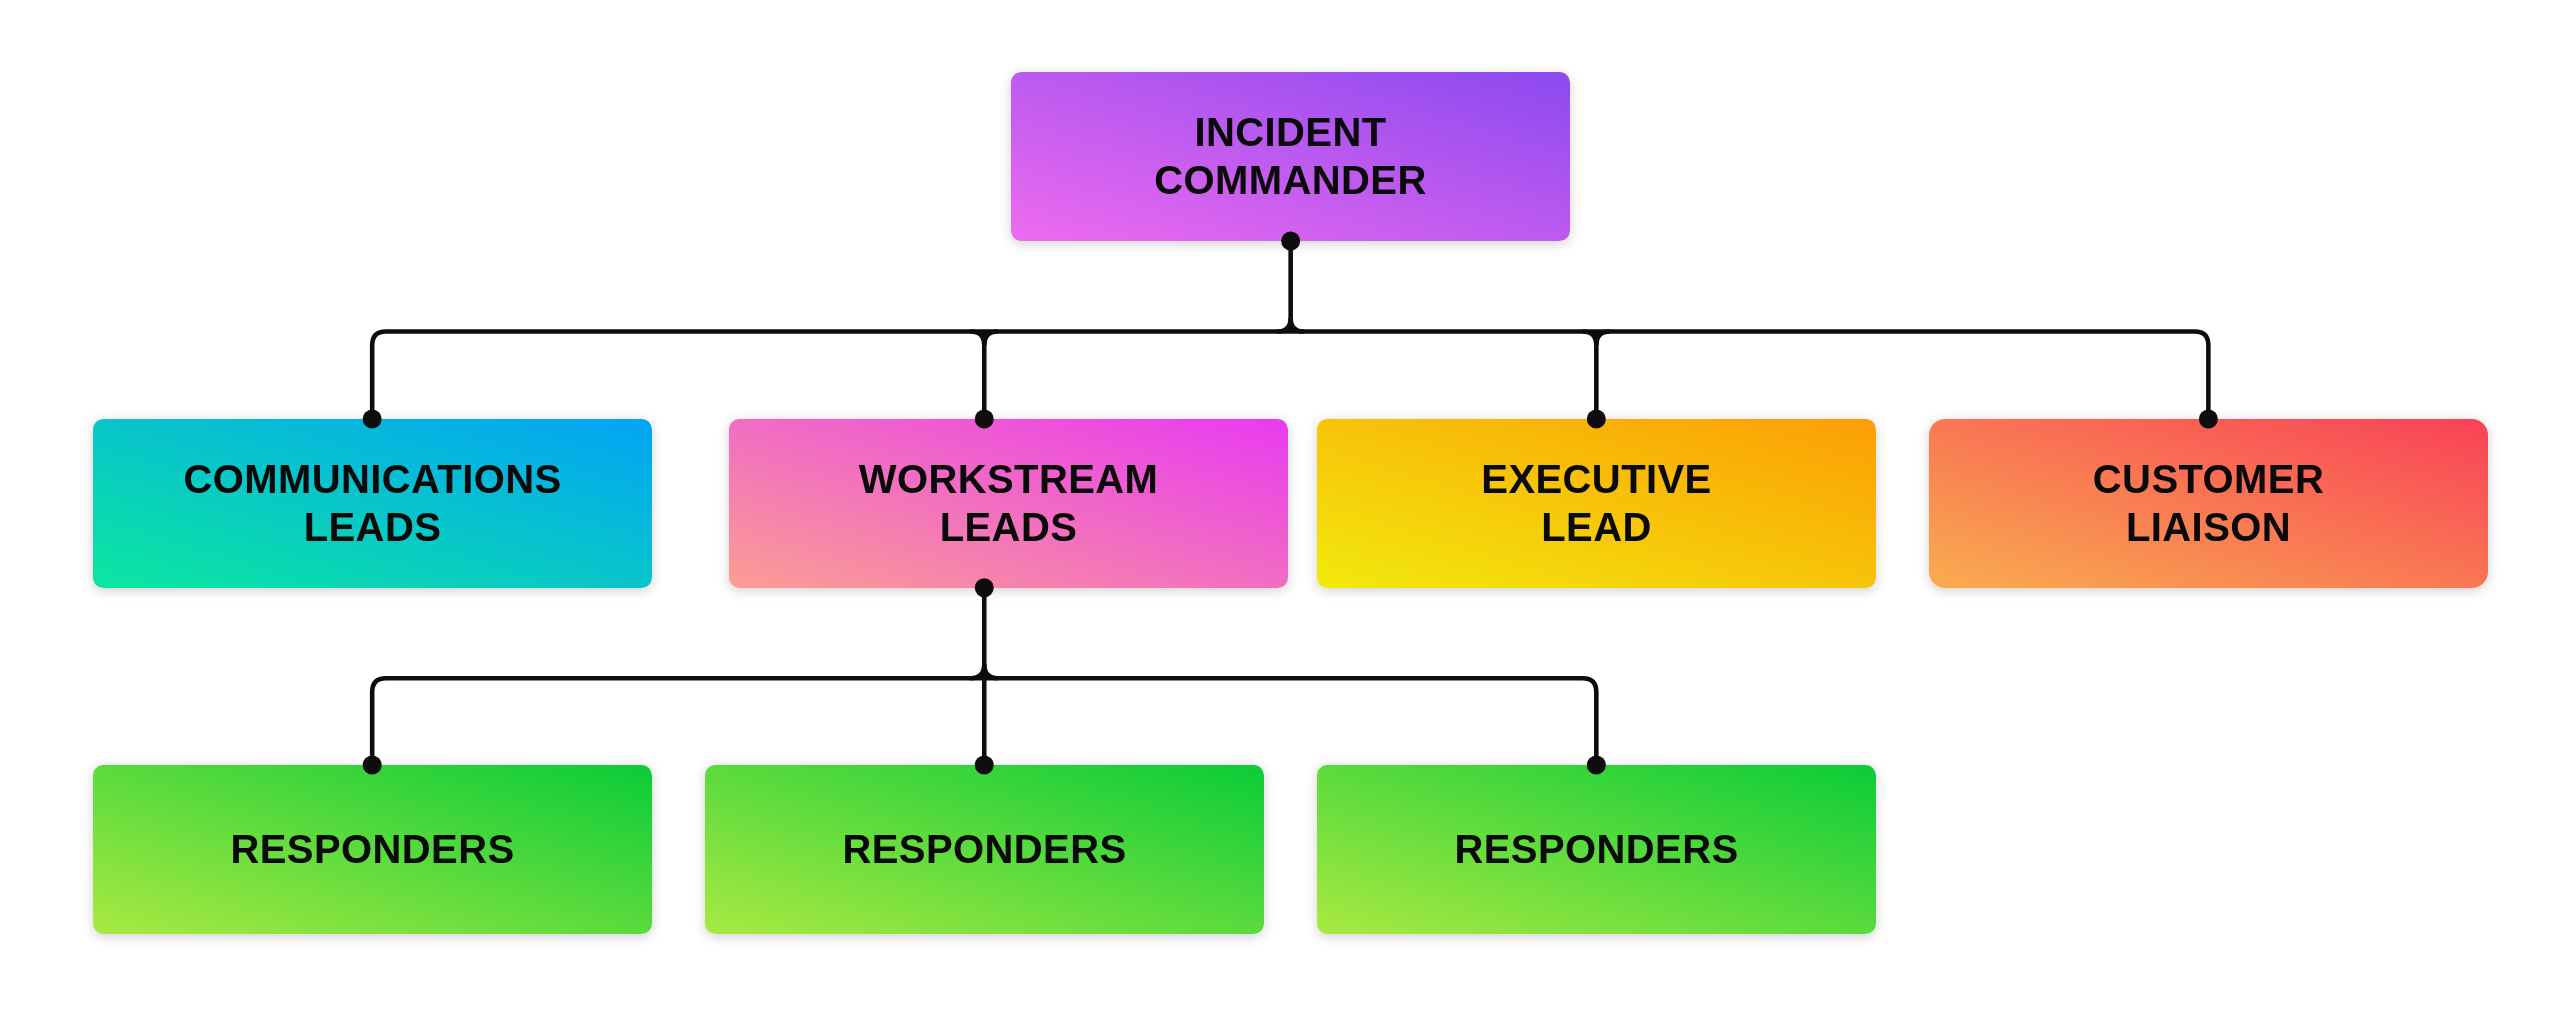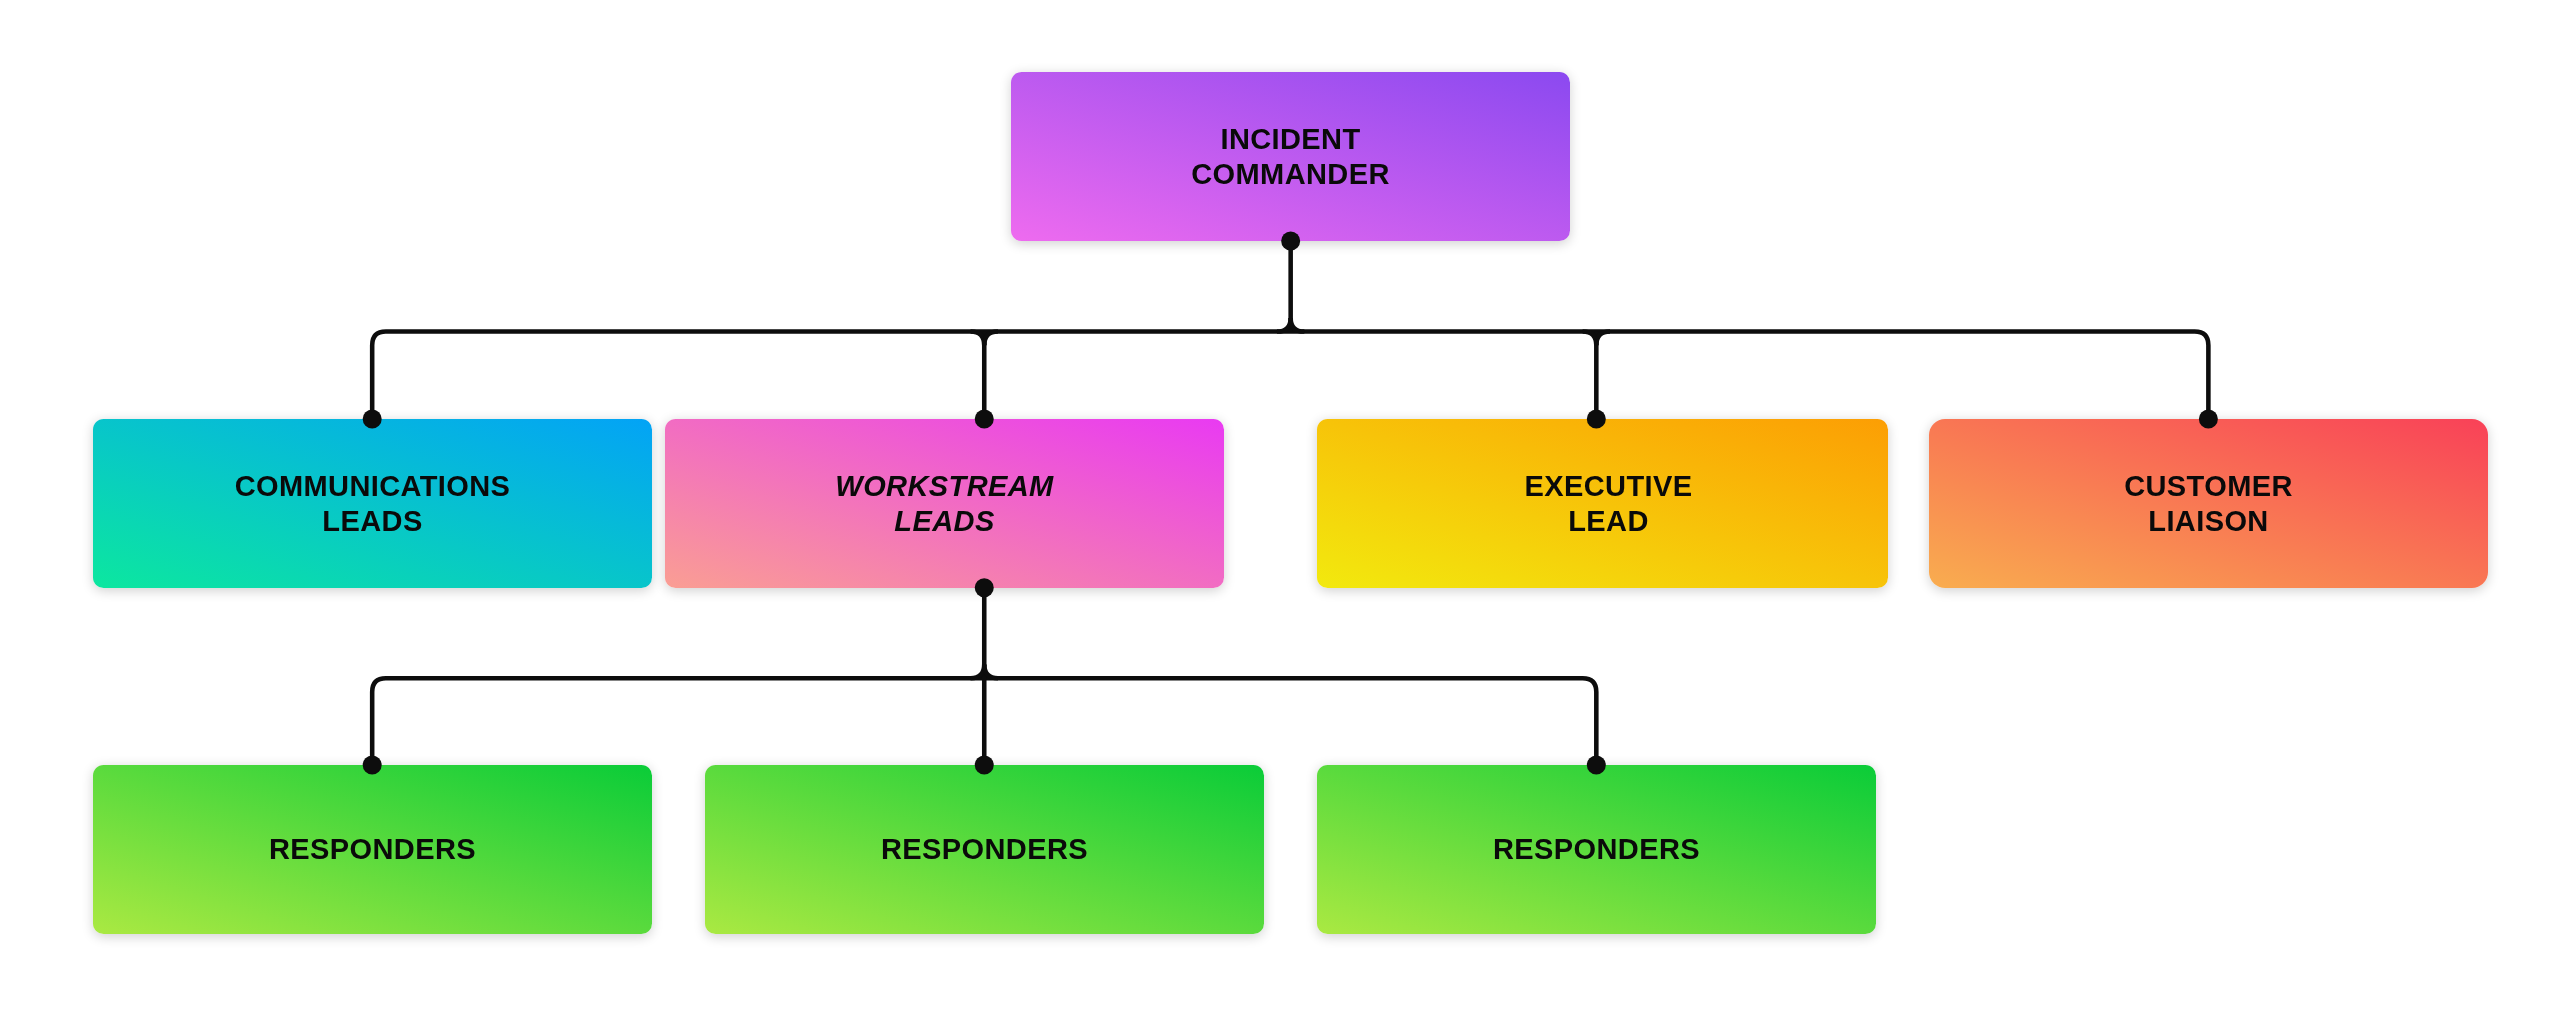--- a/index.html
+++ b/index.html
@@ -29,30 +29,30 @@
     height: 169px;
     border-radius: 10.6px;
     display: flex;
     align-items: center;
     justify-content: center;
     text-align: center;
     box-shadow: 0 2.3px 12px rgba(0,0,0,0.18);
   }
   .node-label {
     font-weight: bold;
-    font-size: 29px;
+    font-size: 40px;
     line-height: 1.18;
     letter-spacing: 0.4px;
     color: #0a0a0a;
     white-space: pre-line;
   }
   
   .n0 { left: 1011px; top: 72px;  }
   .n1 { left: 93px;  top: 419px; }
-  .n2 { left: 665px;  top: 419px; font-style: italic; }
+  .n2 { left: 729px;  top: 419px; }
   .n3 { left: 1317px; top: 419px; }
   .n4 { left: 1929px; top: 419px; border-radius: 16px; }
   .n5 { left: 93px;  top: 765px; }
   .n6 { left: 705px;  top: 765px; }
   .n7 { left: 1317px; top: 765px; }
 </style>
 </head>
 <body>
 
 <div class="canvas">
@@ -65,21 +65,21 @@
   <div class="node n1" style="background: linear-gradient(to right top, rgb(12, 231, 159), rgb(3, 163, 246));">
     <span class="node-label">COMMUNICATIONS
 LEADS</span>
   </div>
 
   <div class="node n2" style="background: linear-gradient(to right top, rgb(250, 158, 147), rgb(233, 58, 242));">
     <span class="node-label">WORKSTREAM
 LEADS</span>
   </div>
 
-  <div class="node n3" style="background: linear-gradient(to right top, rgb(242, 233, 14), rgb(252, 158, 4)); padding-left: 12px;">
+  <div class="node n3" style="background: linear-gradient(to right top, rgb(242, 233, 14), rgb(252, 158, 4));">
     <span class="node-label">EXECUTIVE
 LEAD</span>
   </div>
 
   <div class="node n4" style="background: linear-gradient(to right top, rgb(249, 173, 79), rgb(249, 65, 88));">
     <span class="node-label">CUSTOMER
 LIAISON</span>
   </div>
 
   <div class="node n5" style="background: linear-gradient(to right top, rgb(170, 233, 66), rgb(10, 204, 56));">

